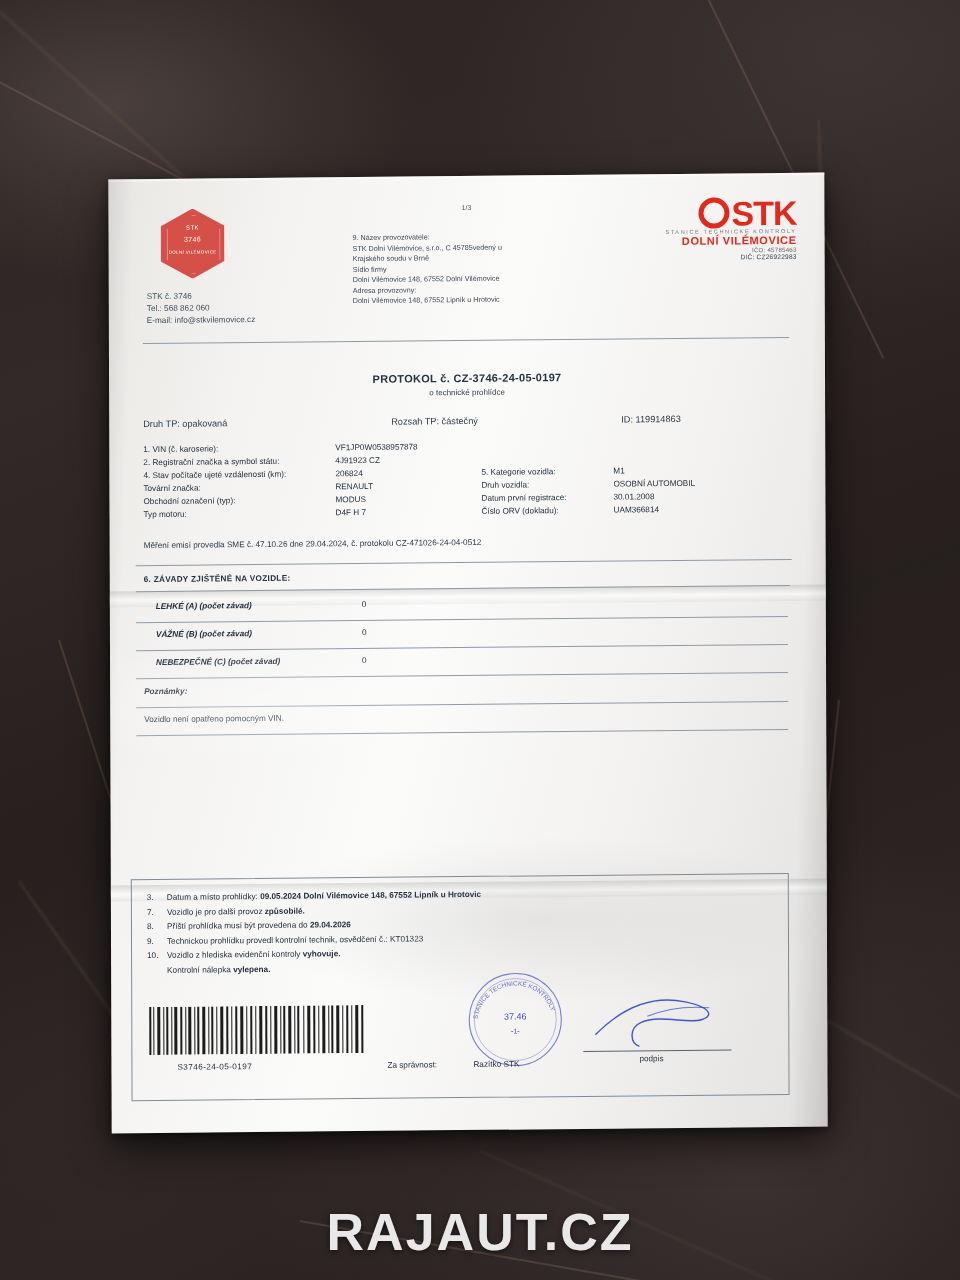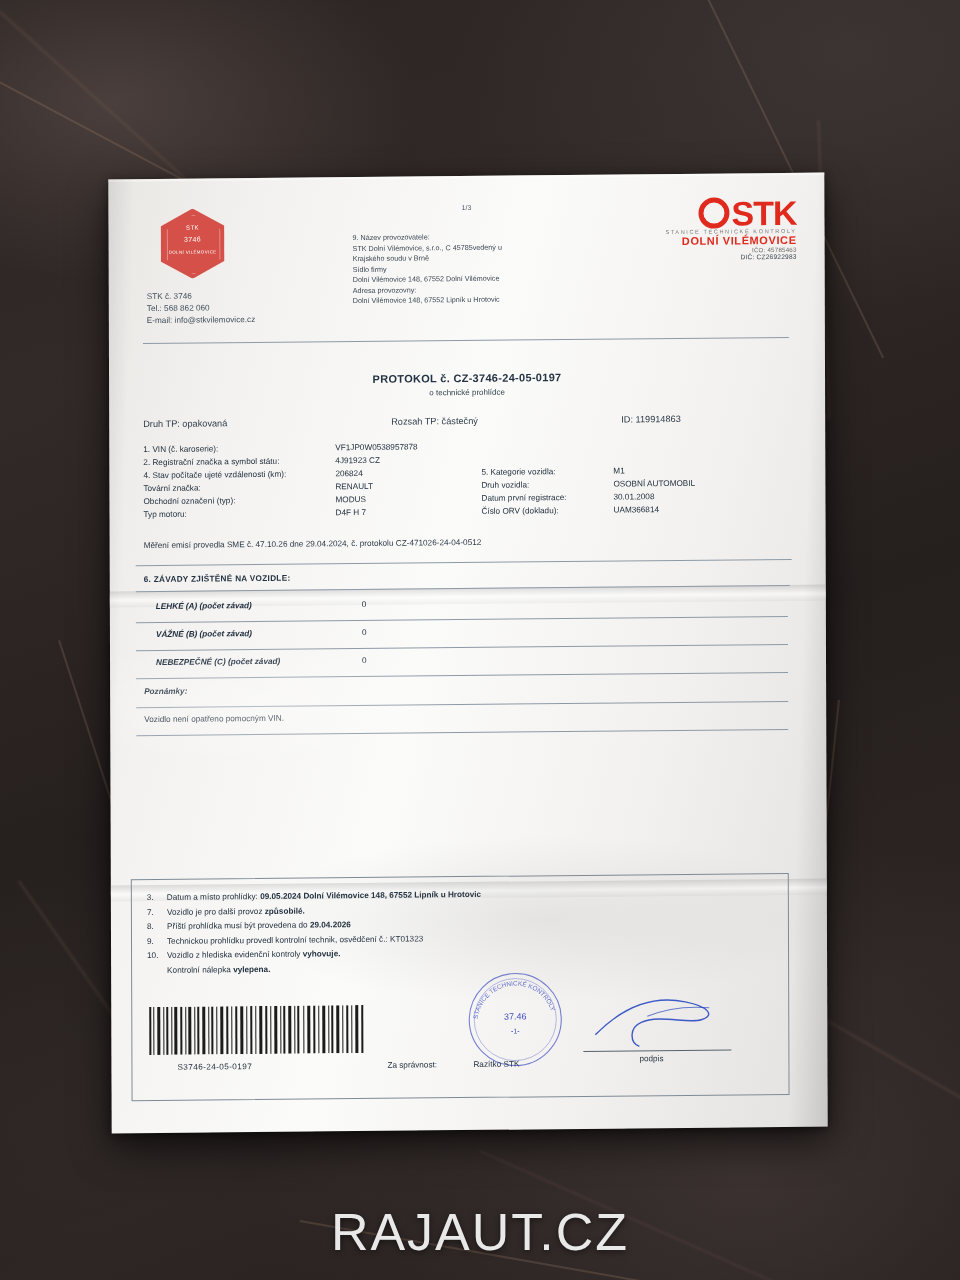--- a/index.html
+++ b/index.html
@@ -281,15 +281,15 @@
       </g>
     </svg>
   </div>
   <div class="pg sm" style="left:66px;top:884px;letter-spacing:.4px;color:#22303f;">S3746-24-05-0197</div>
 
   <div class="pg sm" style="left:276px;top:884px;color:#22303f;">Za správnost:</div>
   <div class="pg sm" style="left:362px;top:884px;color:#22303f;">Razítko STK</div>
 
 </div>
 
-<div style="position:absolute;left:0;right:0;bottom:18px;text-align:center;font-size:52px;font-weight:normal;
+<div style="position:absolute;left:0;right:0;bottom:18px;text-align:center;font-size:52px;font-weight:bold;
             letter-spacing:2px;color:rgba(255,255,255,.9);font-family:'Liberation Sans',sans-serif;
             text-shadow:0 2px 6px rgba(0,0,0,.55);">RAJAUT.CZ</div>
 
 </body></html>

